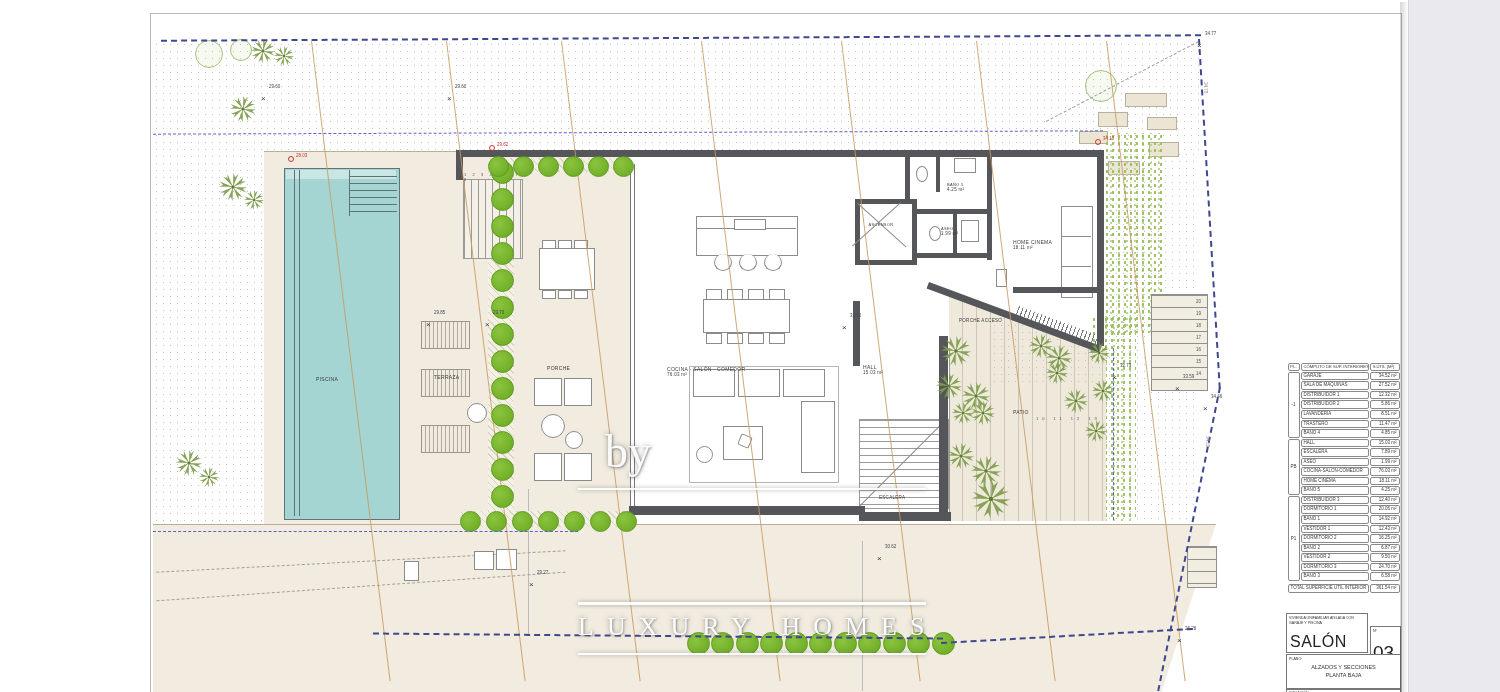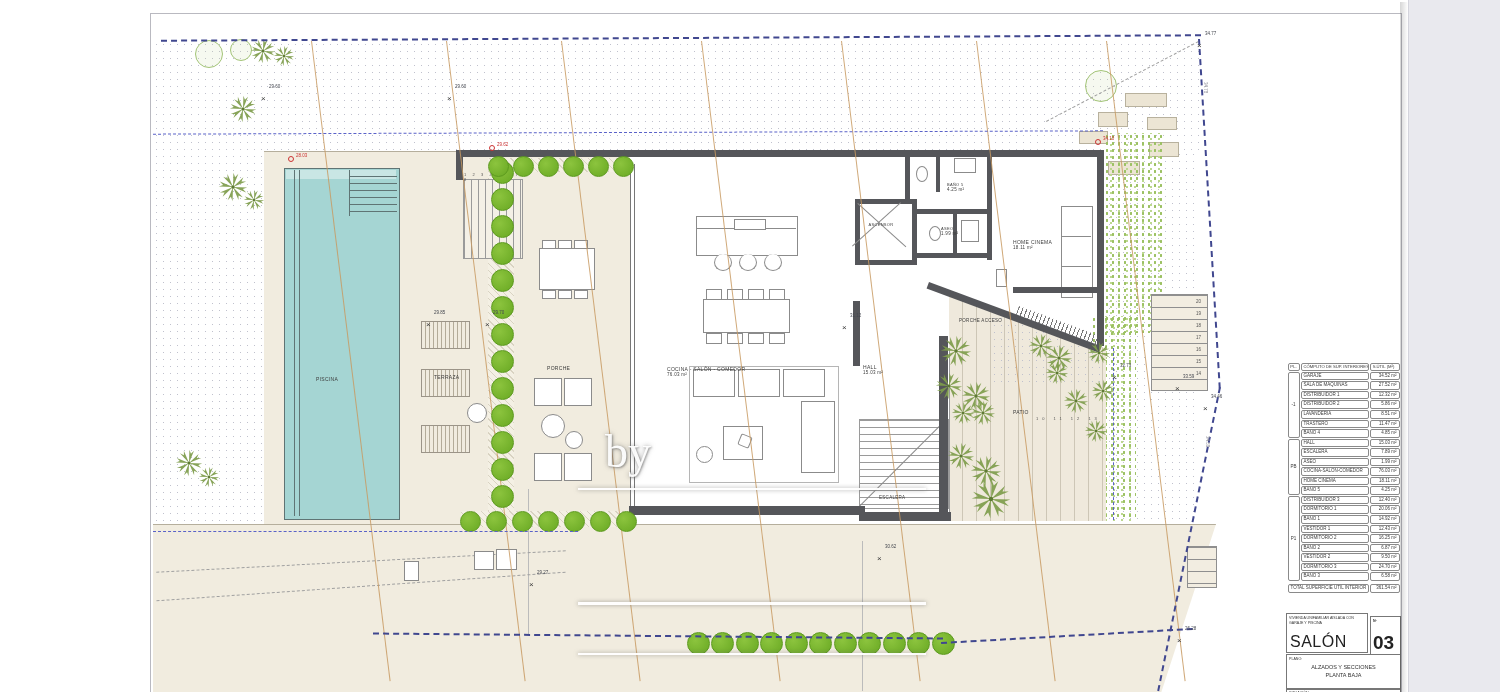--- a/index.html
+++ b/index.html
@@ -540,20 +540,21 @@
         </div>
         <div class="abs marker" style="left: 378px; top: 559px;"><span class="x">×</span><span class="mlbl" style="color: rgb(68, 71, 79);">29.27</span></div>
         <div class="abs marker" style="left: 726px; top: 533px;"><span class="x">×</span><span class="mlbl" style="color: rgb(68, 71, 79);">30.62</span></div>
         <div class="abs marker" style="left: 1026px; top: 615px;"><span class="x">×</span><span class="mlbl" style="color: rgb(68, 71, 79);">26.28</span></div>
       </div>
   </div>
 
   <div class="abs watermark" style="left:605px;top:425px;font-size:46px;">by</div>
   <div class="wline" style="left:578px;top:488px;width:348px;"></div>
   <div class="wline" style="left:578px;top:602px;width:348px;height:3px;"></div>
+  <div class="abs watermark" style="left:578px;top:612px;width:360px;font-size:26px;letter-spacing:13px;white-space:nowrap;">LUXURY HOMES</div>
   <div class="wline" style="left:578px;top:653px;width:348px;"></div>
 
   <div id="legend">
       <div class="lg-row lg-head">
         <div class="lg-cell" style="width:10px;text-align:center;">PL.</div>
 <div class="lg-cell lg-name">CÓMPUTO DE SUP. INTERIORES</div>
 <div class="lg-cell lg-val" style="text-align:center;">S.ÚTIL (M²)</div>
       </div>
       <div class="lg-group">
         <div class="lg-gcell">-1</div>
@@ -662,21 +663,21 @@
         <div class="lg-cell lg-name">TOTAL SUPERFICIE ÚTIL INTERIOR</div>
 <div class="lg-cell lg-val">361.54 m²</div>
       </div>
     </div>
 
   <div id="titleblock">
     <div class="tb-box" style="left:3px;top:3px;width:80px;height:38px;">
       <div style="position:absolute;left:2px;top:2px;font-size:3.6px;line-height:1.3;width:74px;">VIVIENDA UNIFAMILIAR AISLADA CON GARAJE Y PISCINA</div>
       <div style="position:absolute;left:3px;bottom:1px;font-size:16px;letter-spacing:.5px;color:#222;">SALÓN</div>
     </div>
-    <div class="tb-box" style="left:87px;top:6px;width:29px;height:38px;font-weight:bold;">
+    <div class="tb-box" style="left:87px;top:16px;width:29px;height:38px;">
       <div style="position:absolute;left:2px;top:2px;font-size:3.6px;">Nº</div>
       <div style="position:absolute;left:2px;bottom:1px;font-size:19px;color:#222;">03</div>
     </div>
     <div class="tb-box" style="left:3px;top:44px;width:113px;height:33px;">
       <div style="position:absolute;left:2px;top:2px;font-size:3.6px;">PLANO:</div>
       <div style="position:absolute;left:0;top:8px;width:100%;text-align:center;font-size:5.5px;line-height:1.5;">
         <div>ALZADOS Y SECCIONES</div>
         <div>PLANTA BAJA</div>
       </div>
     </div>

